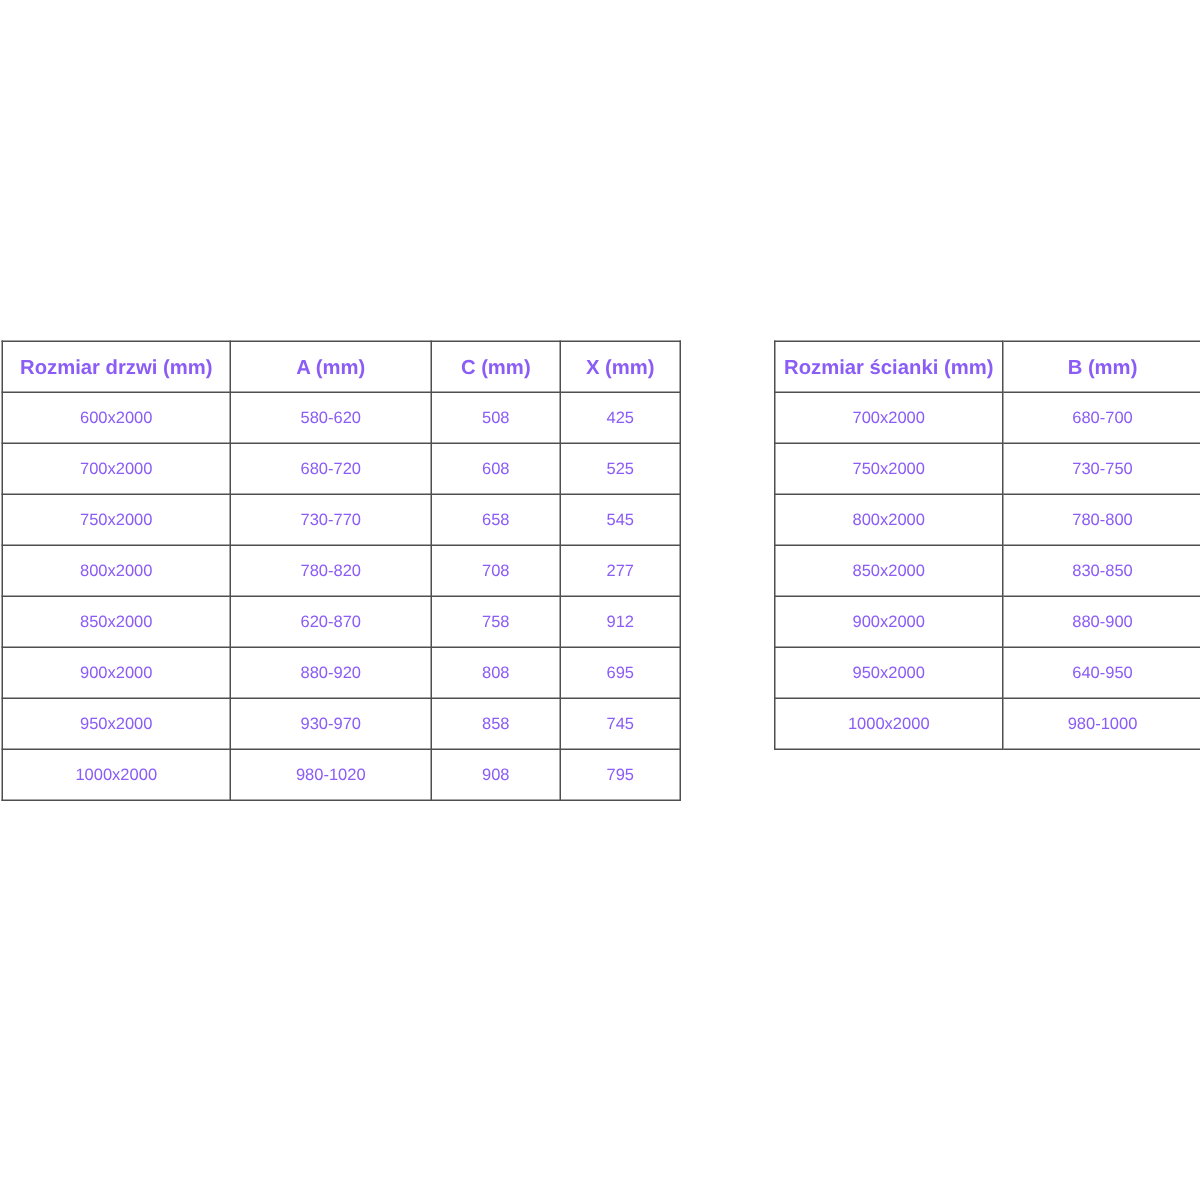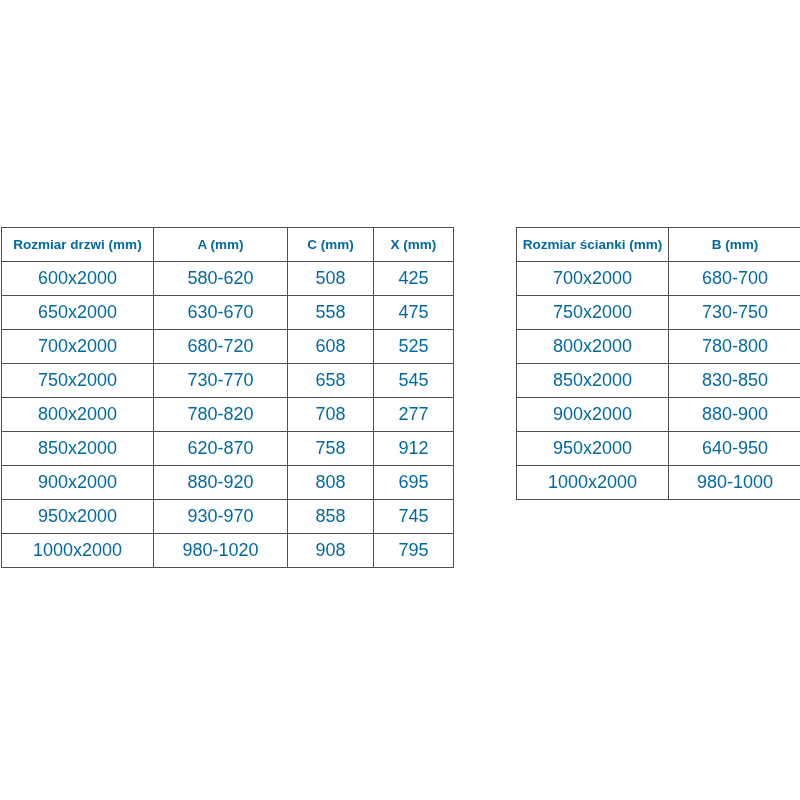--- a/index.html
+++ b/index.html
@@ -40,28 +40,28 @@
   .spec-table tr {
     height: 34px;
   }
   .spec-table th,
   .spec-table td {
     border: 1px solid #4f4f4f;
     text-align: center;
     vertical-align: middle;
     padding: 0;
     white-space: nowrap;
-    color: #0369a1;
+    color: #8b5cf6;
   }
   .spec-table th {
     font-size: 13.5px;
     font-weight: bold;
   }
   .spec-table td {
-    font-size: 18px;
+    font-size: 11px;
     font-weight: normal;
   }
 </style>
 </head>
 <body>
 
 <div class="canvas">
 
   <table class="spec-table" id="left-table">
     <colgroup>
@@ -77,26 +77,20 @@
         <th>C (mm)</th>
         <th>X (mm)</th>
       </tr>
     </thead>
     <tbody>
       <tr>
         <td>600x2000</td>
         <td>580-620</td>
         <td>508</td>
         <td>425</td>
-      </tr>
-      <tr>
-        <td>650x2000</td>
-        <td>630-670</td>
-        <td>558</td>
-        <td>475</td>
       </tr>
       <tr>
         <td>700x2000</td>
         <td>680-720</td>
         <td>608</td>
         <td>525</td>
       </tr>
       <tr>
         <td>750x2000</td>
         <td>730-770</td>

